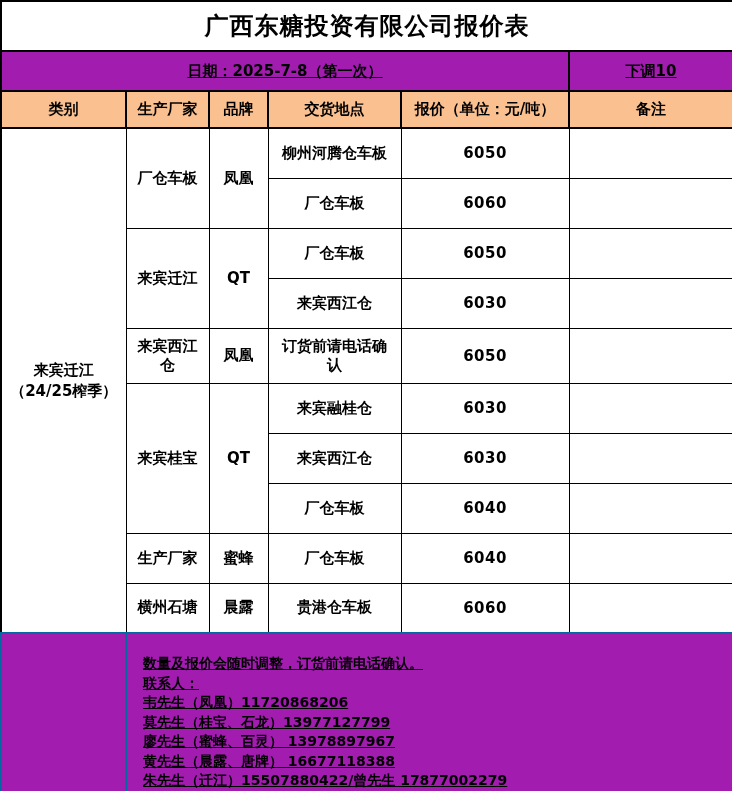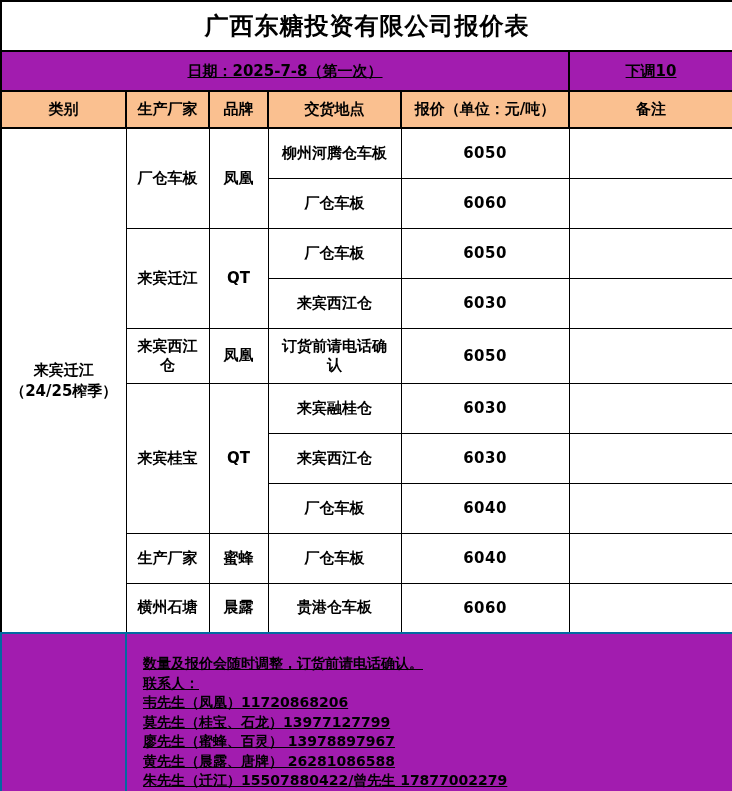--- a/index.html
+++ b/index.html
@@ -171,20 +171,20 @@
 
   <tr class="r-footer">
     <td class="bg-cyan"></td>
     <td colspan="5" class="bg-cyan footer-cell">
       <div class="footer-inner">
         <div>数量及报价会随时调整，订货前请电话确认。</div>
         <div>联系人：</div>
         <div>韦先生（凤凰）11720868206</div>
         <div>莫先生（桂宝、石龙）13977127799</div>
         <div>廖先生（蜜蜂、百灵） 13978897967</div>
-        <div>黄先生（晨露、唐牌） 26281086588</div>
+        <div>黄先生（晨露、唐牌） 16677118388</div>
         <div>朱先生（迁江）15507880422/曾先生 17877002279</div>
       </div>
     </td>
   </tr>
 </tbody>
     </table>
 </div>
 
 </body></html>

